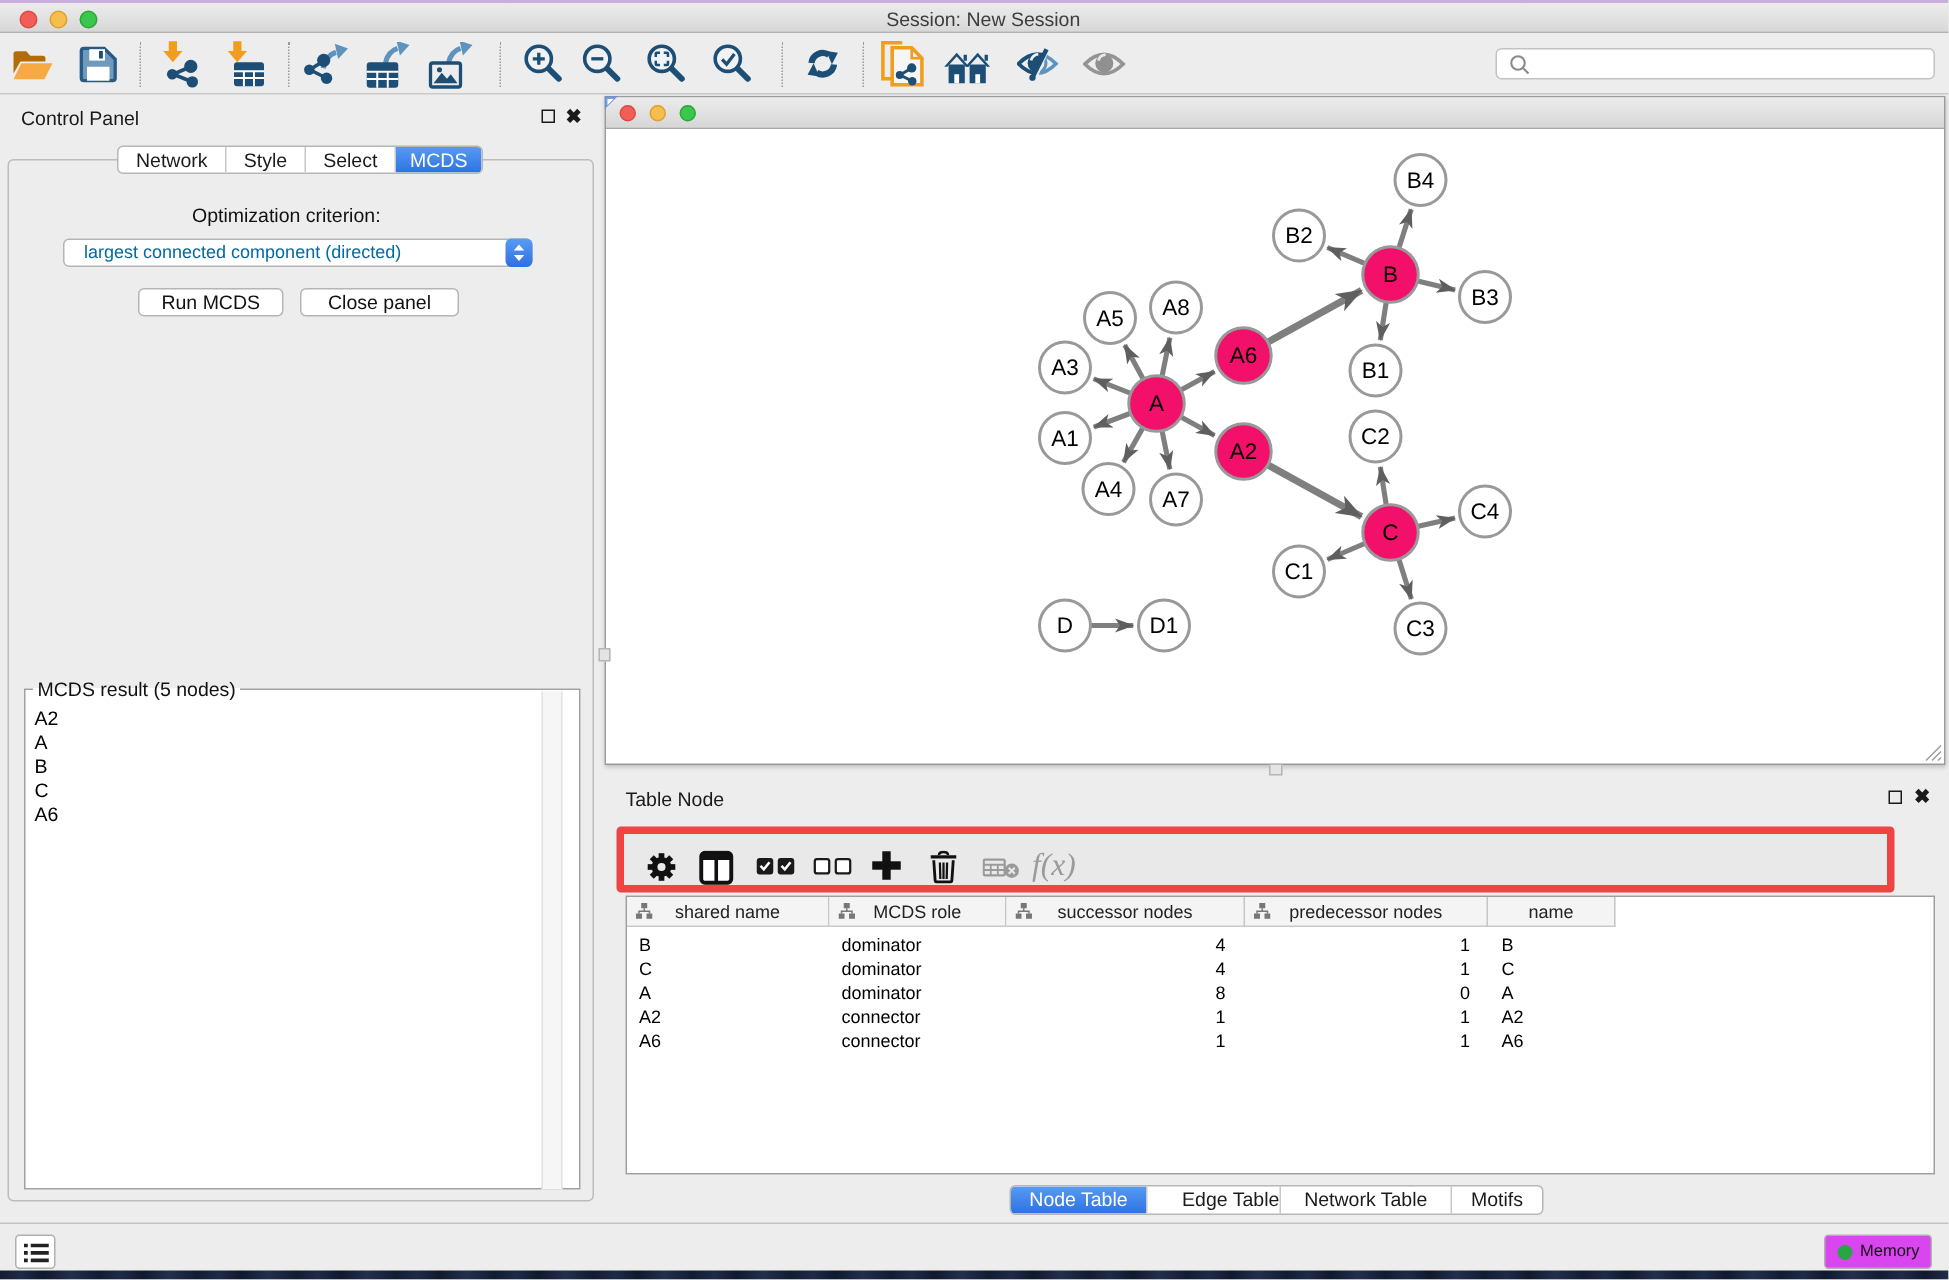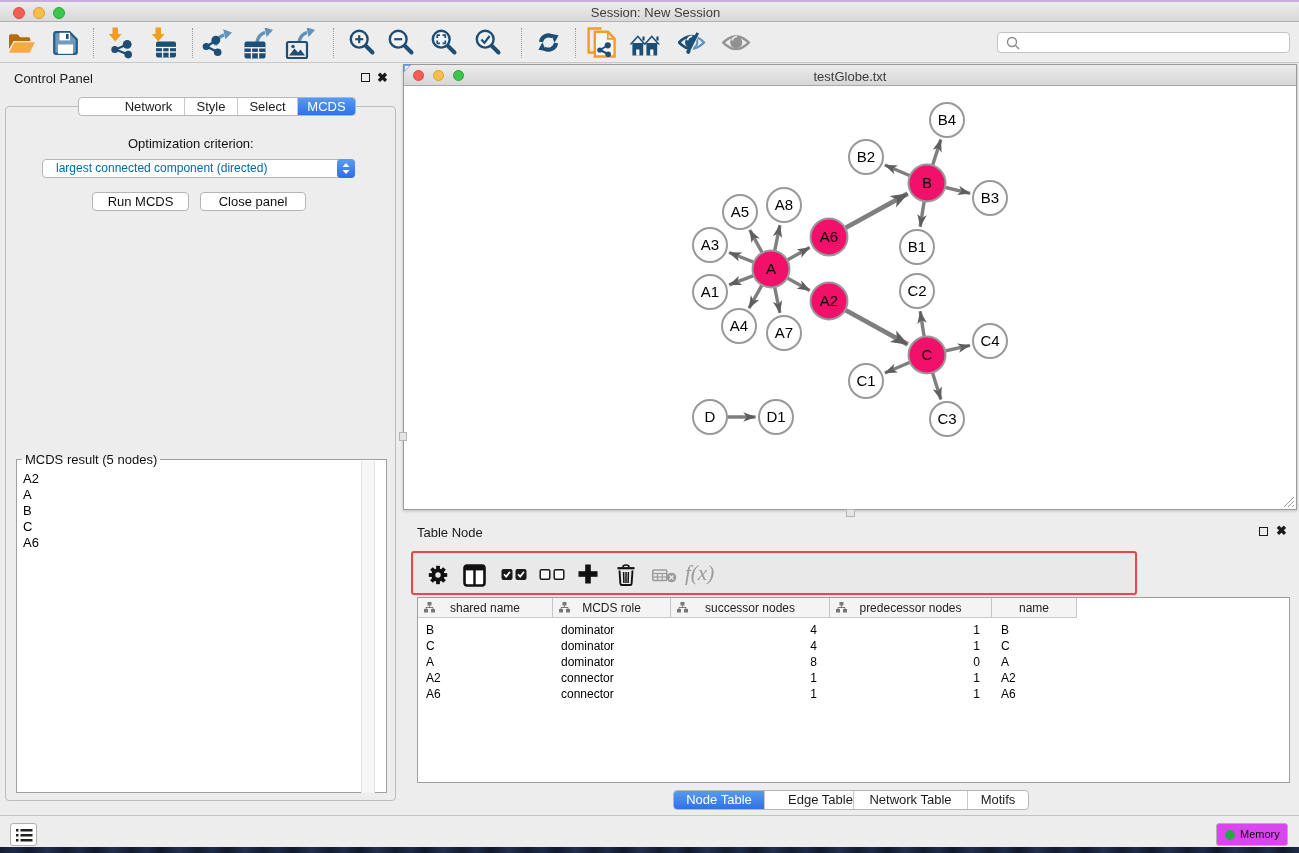--- a/index.html
+++ b/index.html
@@ -34,21 +34,21 @@
 #mcds-legend { position:absolute; left:5px; top:-8px; font-size:13px; color:#111; background:linear-gradient(#ededed 46%,#ffffff 46%); padding:0 3px; }
 #mcds-list { position:absolute; left:6px; top:11px; font-size:13px; color:#000; line-height:16px; }
 #mcds-scroll { position:absolute; right:11px; top:1px; width:14px; height:332px; background:#f6f6f6; border-left:1px solid #e2e2e2; border-right:1px solid #e2e2e2; }
 
 #netwin { left:403px; top:64px; width:894px; height:446px; background:#fff; border:1px solid #9a9a9a; box-shadow:0 1px 3px rgba(0,0,0,0.2); }
 #netwin-tb { position:absolute; left:0; top:0; width:100%; height:21px; background:linear-gradient(#ececec,#d6d6d6); border-bottom:1px solid #a8a8a8; }
 #netwin-title { position:absolute; top:4px; left:0; width:100%; text-align:center; font-size:13px; color:#3c3c3c; }
 .tls { position:absolute; top:5px; width:11px; height:11px; border-radius:50%; }
 
 #tp-title { left:417px; top:525px; font-size:13px; color:#1a1a1a; }
-#tp-toolbar { left:411px; top:551px; width:726px; height:44px; background:#e9e9e9; border:2px solid #ef4444; border-radius:3px; }
+#tp-toolbar { left:411px; top:551px; width:852px; height:44px; background:#e9e9e9; border:5px solid #ef4444; border-radius:3px; }
 #tbl { left:417px; top:597px; width:873px; height:186px; background:#fff; border:1px solid #9e9e9e; }
 .th { position:absolute; top:0; height:20px; background:#f4f4f4; border-right:1px solid #c6c6c6; border-bottom:1px solid #c9c9c9; font-size:12px; color:#222; }
 .th span { position:absolute; width:100%; text-align:center; top:3px; left:0; }
 .trow { position:absolute; font-size:12px; color:#000; height:16px; line-height:16px; }
 
 #statusbar { left:0; top:815px; width:1299px; height:32px; background:#ededed; border-top:1px solid #c4c4c4; }
 #listbtn { position:absolute; left:10px; top:7px; width:27px; height:23px; background:#fff; border:1px solid #b0b0b0; border-radius:3px; }
 #membtn { position:absolute; left:1216px; top:7px; width:72px; height:23px; background:#d946ef; border:1px solid #b0b0b0; border-radius:3px; font-size:11px; color:#111; }
 </style>
 </head>
@@ -214,21 +214,21 @@
         <circle cx="7" cy="7" r="4.5" fill="none" stroke="#8a8a8a" stroke-width="1.4"></circle>
         <line x1="10.5" y1="10.5" x2="14" y2="14" stroke="#8a8a8a" stroke-width="1.4"></line>
       </svg>
     </div>
 </div>
 
 <div class="abs" id="cp-title">Control Panel</div>
 <div class="abs winbtn-sq" style="left:361px;top:73px;"></div>
 <div class="abs winbtn-x" style="left:377px;top:73px;">✖</div>
 <div class="abs" id="cp-pane"></div>
-<div class="seg" style="left:78px;top:97px;height:19px;padding-left:34px;">
+<div class="seg" style="left:78px;top:97px;height:19px;">
   <div style="width:72px;">Network</div>
     <div style="width:53px;">Style</div>
     <div style="width:60px;">Select</div>
     <div class="on" style="width:57px;">MCDS</div>
 </div>
 <div class="abs" id="opt-label">Optimization criterion:</div>
 <div class="abs" id="dropdown">largest connected component (directed)
   <div id="dd-step"><svg width="18" height="19">
         <path d="M9,4 L12.5,8 L5.5,8 Z" fill="#fff"></path>
         <path d="M9,15 L12.5,11 L5.5,11 Z" fill="#fff"></path>
@@ -244,21 +244,20 @@
 
 <div class="abs" id="netwin">
   <svg width="10" height="10" style="position:absolute;left:-1px;top:-1px;z-index:5">
       <path d="M0,0 L9,0 L0,9 Z" fill="#6b8fd0" opacity="0.85"></path>
       <path d="M2,2 L6,2 L2,6 Z" fill="#ffffff"></path>
     </svg>
   <div id="netwin-tb">
     <div class="tls" style="left:9px;background:#f25e57;border:1px solid #dd4a41;"></div>
     <div class="tls" style="left:29px;background:#f6be4f;border:1px solid #dfa023;"></div>
     <div class="tls" style="left:49px;background:#3bc64e;border:1px solid #27a837;"></div>
-    <div id="netwin-title">testGlobe.txt</div>
   </div>
   <svg width="14" height="14" style="position:absolute;right:1px;bottom:1px">
       <g stroke="#9a9a9a" stroke-width="1">
         <line x1="13" y1="3" x2="3" y2="13"></line>
         <line x1="13" y1="7" x2="7" y2="13"></line>
         <line x1="13" y1="11" x2="11" y2="13"></line>
       </g>
     </svg>
 </div>
 <svg width="892" height="423" style="position:absolute;left:404px;top:86px">

